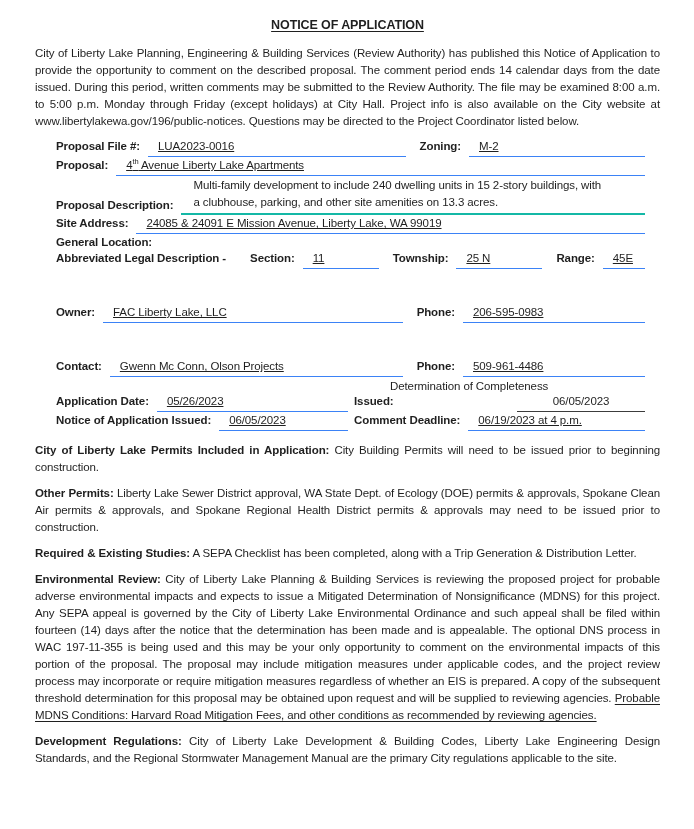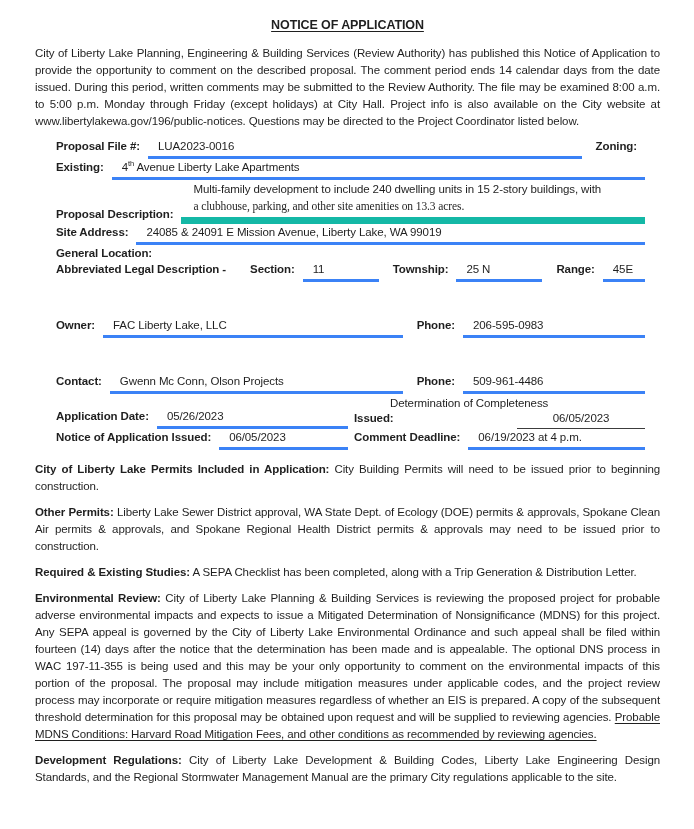--- a/index.html
+++ b/index.html
@@ -20,29 +20,29 @@
   }
   .para b{font-weight:bold;}
   .uline{text-decoration:underline;text-underline-offset:2px;}
   .form{
     margin:5px 15px 11px 21px;
     display:flex;flex-direction:column;gap:1px;
   }
   .frow{display:flex;align-items:baseline;line-height:15px;}
   .lbl{font-weight:bold;white-space:nowrap;padding-right:8px;}
   .val{
-    border-bottom:3px solid #3b82f6;white-space:nowrap;
-    padding:0 4px 2px 10px;overflow:hidden;
+    border-bottom:1px solid #3b82f6;white-space:nowrap;
+    padding:0 4px 2px 10px;overflow:hidden;text-decoration:underline;
   }
   .fill{flex:1;}
   .ml{margin-left:14px;}
   sup{font-size:7.5px;line-height:0;}
   .desc-block{flex:1;line-height:17px;}
   .desc-l1{padding-left:12px;}
-  .desc-l2{border-bottom:7px solid #14b8a6;padding:0 4px 2px 12px;font-family:Liberation Serif, serif;}
+  .desc-l2{border-bottom:2px solid #14b8a6;padding:0 4px 2px 12px;}
   .bottomrow{align-items:flex-end;}
   .leftgrp{flex:0 0 292px;display:flex;align-items:baseline;}
   .rightgrp{flex:1;margin-left:6px;}
   .rg-line1{font-weight:normal;line-height:16px;margin-left:36px;}
   .rg-line2{display:flex;align-items:baseline;line-height:15px;justify-content:space-between;}
   .det-val{
     border-bottom:1px solid #3c3c3c;width:128px;margin-left:auto;
     text-align:center;padding-bottom:2px;white-space:nowrap;
   }
   .w170{flex:0 0 162px;}
@@ -60,24 +60,25 @@
   </div>
 
   <p class="para">City of Liberty Lake Planning, Engineering &amp; Building Services (Review Authority) has published this Notice of Application to provide the opportunity to comment on the described proposal. The comment period ends 14 calendar days from the date issued. During this period, written comments may be submitted to the Review Authority. The file may be examined 8:00 a.m. to 5:00 p.m. Monday through Friday (except holidays) at City Hall. Project info is also available on the City website at www.libertylakewa.gov/196/public-notices. Questions may be directed to the Project Coordinator listed below.</p>
 
   <div class="form">
 
     <div class="frow">
       <span class="lbl">Proposal File #:</span>
       <span class="val fill">LUA2023-0016</span>
       <span class="lbl ml">Zoning:</span>
+      <span class="val w170">M-2</span>
     </div>
 
     <div class="frow">
-      <span class="lbl">Existing:</span>
+      <span class="lbl">Proposal:</span>
       <span class="val fill"><span>4</span><sup>th</sup><span> Avenue Liberty Lake Apartments</span></span>
     </div>
 
     <div class="frow" style="align-items:flex-end">
       <span class="lbl" style="padding-bottom:2px">Proposal Description:</span>
       <div class="desc-block">
         <div class="desc-l1">Multi-family development to include 240 dwelling units in 15 2-story buildings, with</div>
         <div class="desc-l2">a clubhouse, parking, and other site amenities on 13.3 acres.</div>
       </div>
     </div>

